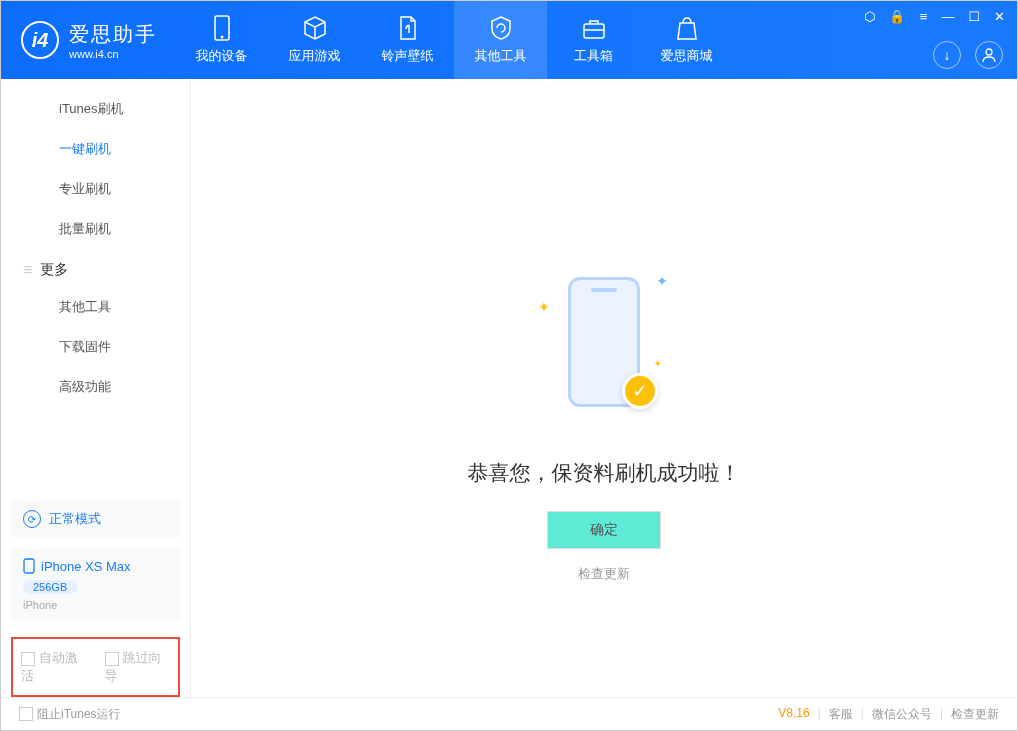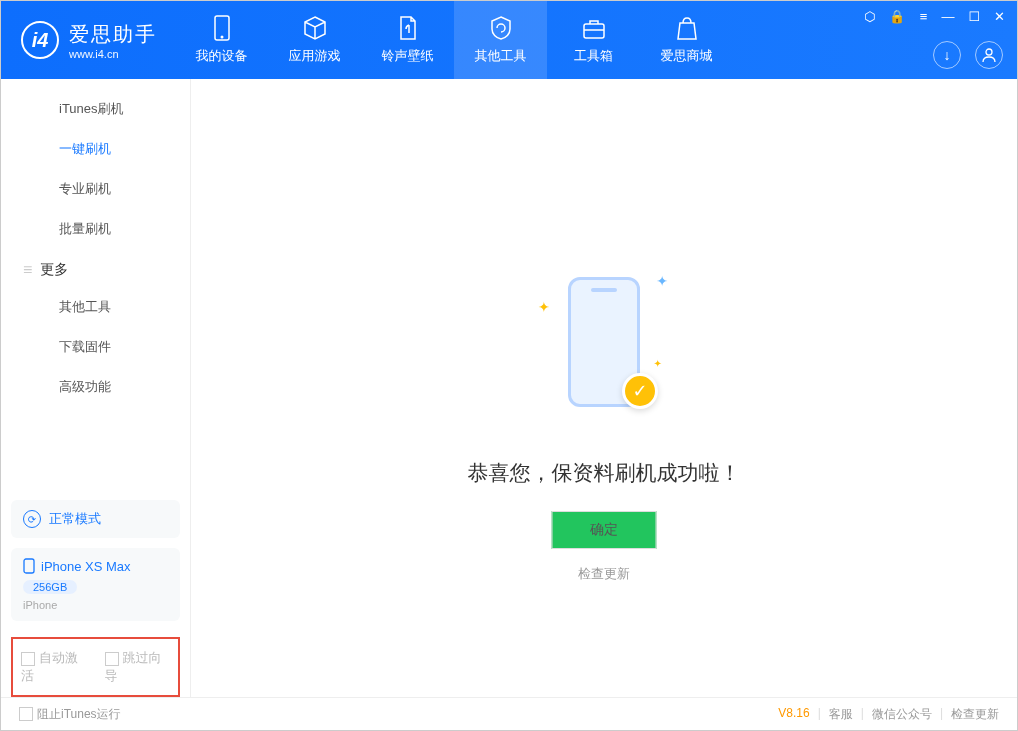--- a/index.html
+++ b/index.html
@@ -39,21 +39,21 @@
 .chk { width: 14px; height: 14px; border: 1px solid #ccc; display: inline-block; margin-right: 4px; vertical-align: middle; }
 
 .main { flex: 1; position: relative; }
 .ill { position: absolute; left: 50%; top: 190px; transform: translateX(-50%); width: 120px; height: 160px; }
 .phone { width: 72px; height: 130px; border: 3px solid #b8d4ff; border-radius: 12px; background: #eaf3ff; position: absolute; left: 24px; top: 8px; }
 .phone:before { content:''; position: absolute; top: 8px; left: 50%; transform: translateX(-50%); width: 26px; height: 4px; background: #b8d4ff; border-radius: 2px; }
 .check-circle { width: 36px; height: 36px; background: #ffc107; border-radius: 50%; border: 3px solid #fff; position: absolute; right: 6px; bottom: 20px; box-shadow: 0 2px 6px rgba(0,0,0,.15); display: flex; align-items: center; justify-content: center; color: #fff; font-size: 18px; }
 .sparkle { position: absolute; font-size: 14px; color: #ffc107; }
 
 .success-text { position: absolute; top: 380px; left: 0; right: 0; text-align: center; font-size: 21px; color: #333; }
-.ok-btn { position: absolute; top: 432px; left: 50%; transform: translateX(-50%); width: 105px; height: 38px; border: 1px solid #ddd; background: #22c55e; font-size: 14px; color: #555; cursor: pointer; }
+.ok-btn { position: absolute; top: 432px; left: 50%; transform: translateX(-50%); width: 114px; height: 38px; border: 1px solid #ddd; background: #5eead4; font-size: 14px; color: #555; cursor: pointer; }
 .log-link { position: absolute; top: 486px; left: 0; right: 0; text-align: center; font-size: 13px; color: #999; cursor: pointer; }
 
 .footer { height: 33px; border-top: 1px solid #eee; display: flex; align-items: center; padding: 0 18px; font-size: 12px; color: #999; }
 .footer .left { display: flex; align-items: center; gap: 6px; }
 .footer .right { margin-left: auto; display: flex; align-items: flex-start; gap: 8px; }
 .footer .sep { color: #ddd; }
 .footer a { color: #999; cursor: pointer; }
 </style>
 </head>
 <body>

